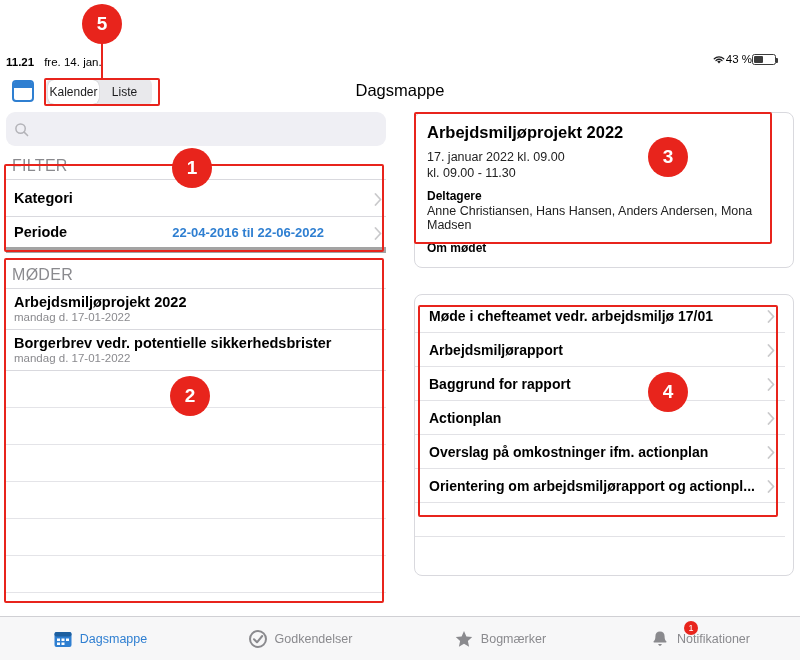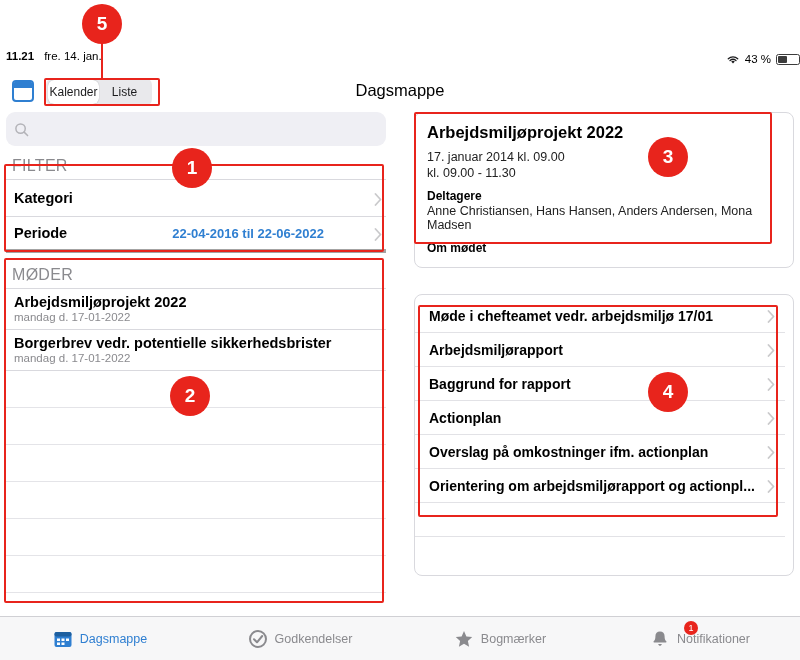--- a/index.html
+++ b/index.html
@@ -12,29 +12,29 @@
   }
   .screen {
     position: relative;
     width: 800px; height: 660px;
     background: #ffffff;
   }
 
   
   .statusbar {
     position: absolute; top: 50px; left: 0; width: 800px; height: 18px;
-    display: flex; align-items: flex-start;
+    display: flex; align-items: flex-end;
     font-size: 11.5px; color: #000;
   }
   .status-left { display: flex; align-items: center; gap: 10px; padding-left: 6px; }
   .status-time { font-weight: 600; }
   .status-date { font-weight: 400; }
   .status-right {
-    position: absolute; right: 0; top: 0; height: 18px;
-    display: flex; align-items: center; gap: 5px; font-size: 11.5px;
+    position: absolute; right: 24px; top: 0; height: 18px;
+    display: flex; align-items: center; font-size: 11.5px;
   }
   .wifi-icon { display: inline-block; width: 14px; height: 11px; }
   .batt {
     width: 24px; height: 11px; border: 1px solid #3c3c3c; border-radius: 2.5px;
     position: relative; display: inline-block;
   }
   .batt::after {
     content: ""; position: absolute; right: -3px; top: 3px;
     width: 2px; height: 5px; background: #3c3c3c; border-radius: 0 1px 1px 0;
   }
@@ -91,21 +91,21 @@
     font-size: 16px; color: #8a8a8e; letter-spacing: .3px;
     padding: 3px 6px 4px 6px; text-transform: uppercase;
   }
   .filter-list { background: #fff; }
   .row {
     height: 37px; display: flex; align-items: center;
     border-top: 1px solid #d9d9de;
     padding: 0 4px 0 8px;
     gap: 44px;
   }
-  .row:last-child { border-bottom: 4px solid #a3a3a3; }
+  .row:last-child { border-bottom: 6px solid #a3a3a3; }
   .row-label { font-size: 14.5px; font-weight: bold; color: #000; flex: 1; }
   .row-value { font-size: 13px; color: #2f7fd1; font-weight: 600; margin-right: 6px; }
   .chev {
     width: 8px; height: 13px; flex: none; opacity: .45;
   }
 
   .meetings-wrap { margin-top: 10px; }
   .meeting-list {
     background: #fff; border-top: 1px solid #d9d9de;
     height: 330px;
@@ -269,21 +269,21 @@
         <div class="empty-row"></div>
         <div class="empty-row"></div>
       </div>
     </div>
   </div>
 
   <div class="right-col">
 
     <div class="card">
       <div class="card-title">Arbejdsmiljøprojekt 2022</div>
-      <div class="card-line">17. januar 2014 kl. 09.00</div>
+      <div class="card-line">17. januar 2022 kl. 09.00</div>
       <div class="card-line">kl. 09.00 - 11.30</div>
       <div class="card-sub-head">Deltagere</div>
       <div class="card-people">Anne Christiansen, Hans Hansen, Anders Andersen, Mona Madsen</div>
       <div class="card-note">Om mødet</div>
     </div>
 
     <div class="doc-card">
       <div class="doc-row">
         <span class="doc-label">Møde i chefteamet vedr. arbejdsmiljø 17/01</span>
         <span class="chev"><svg viewBox="0 0 8 13" width="8" height="13">

